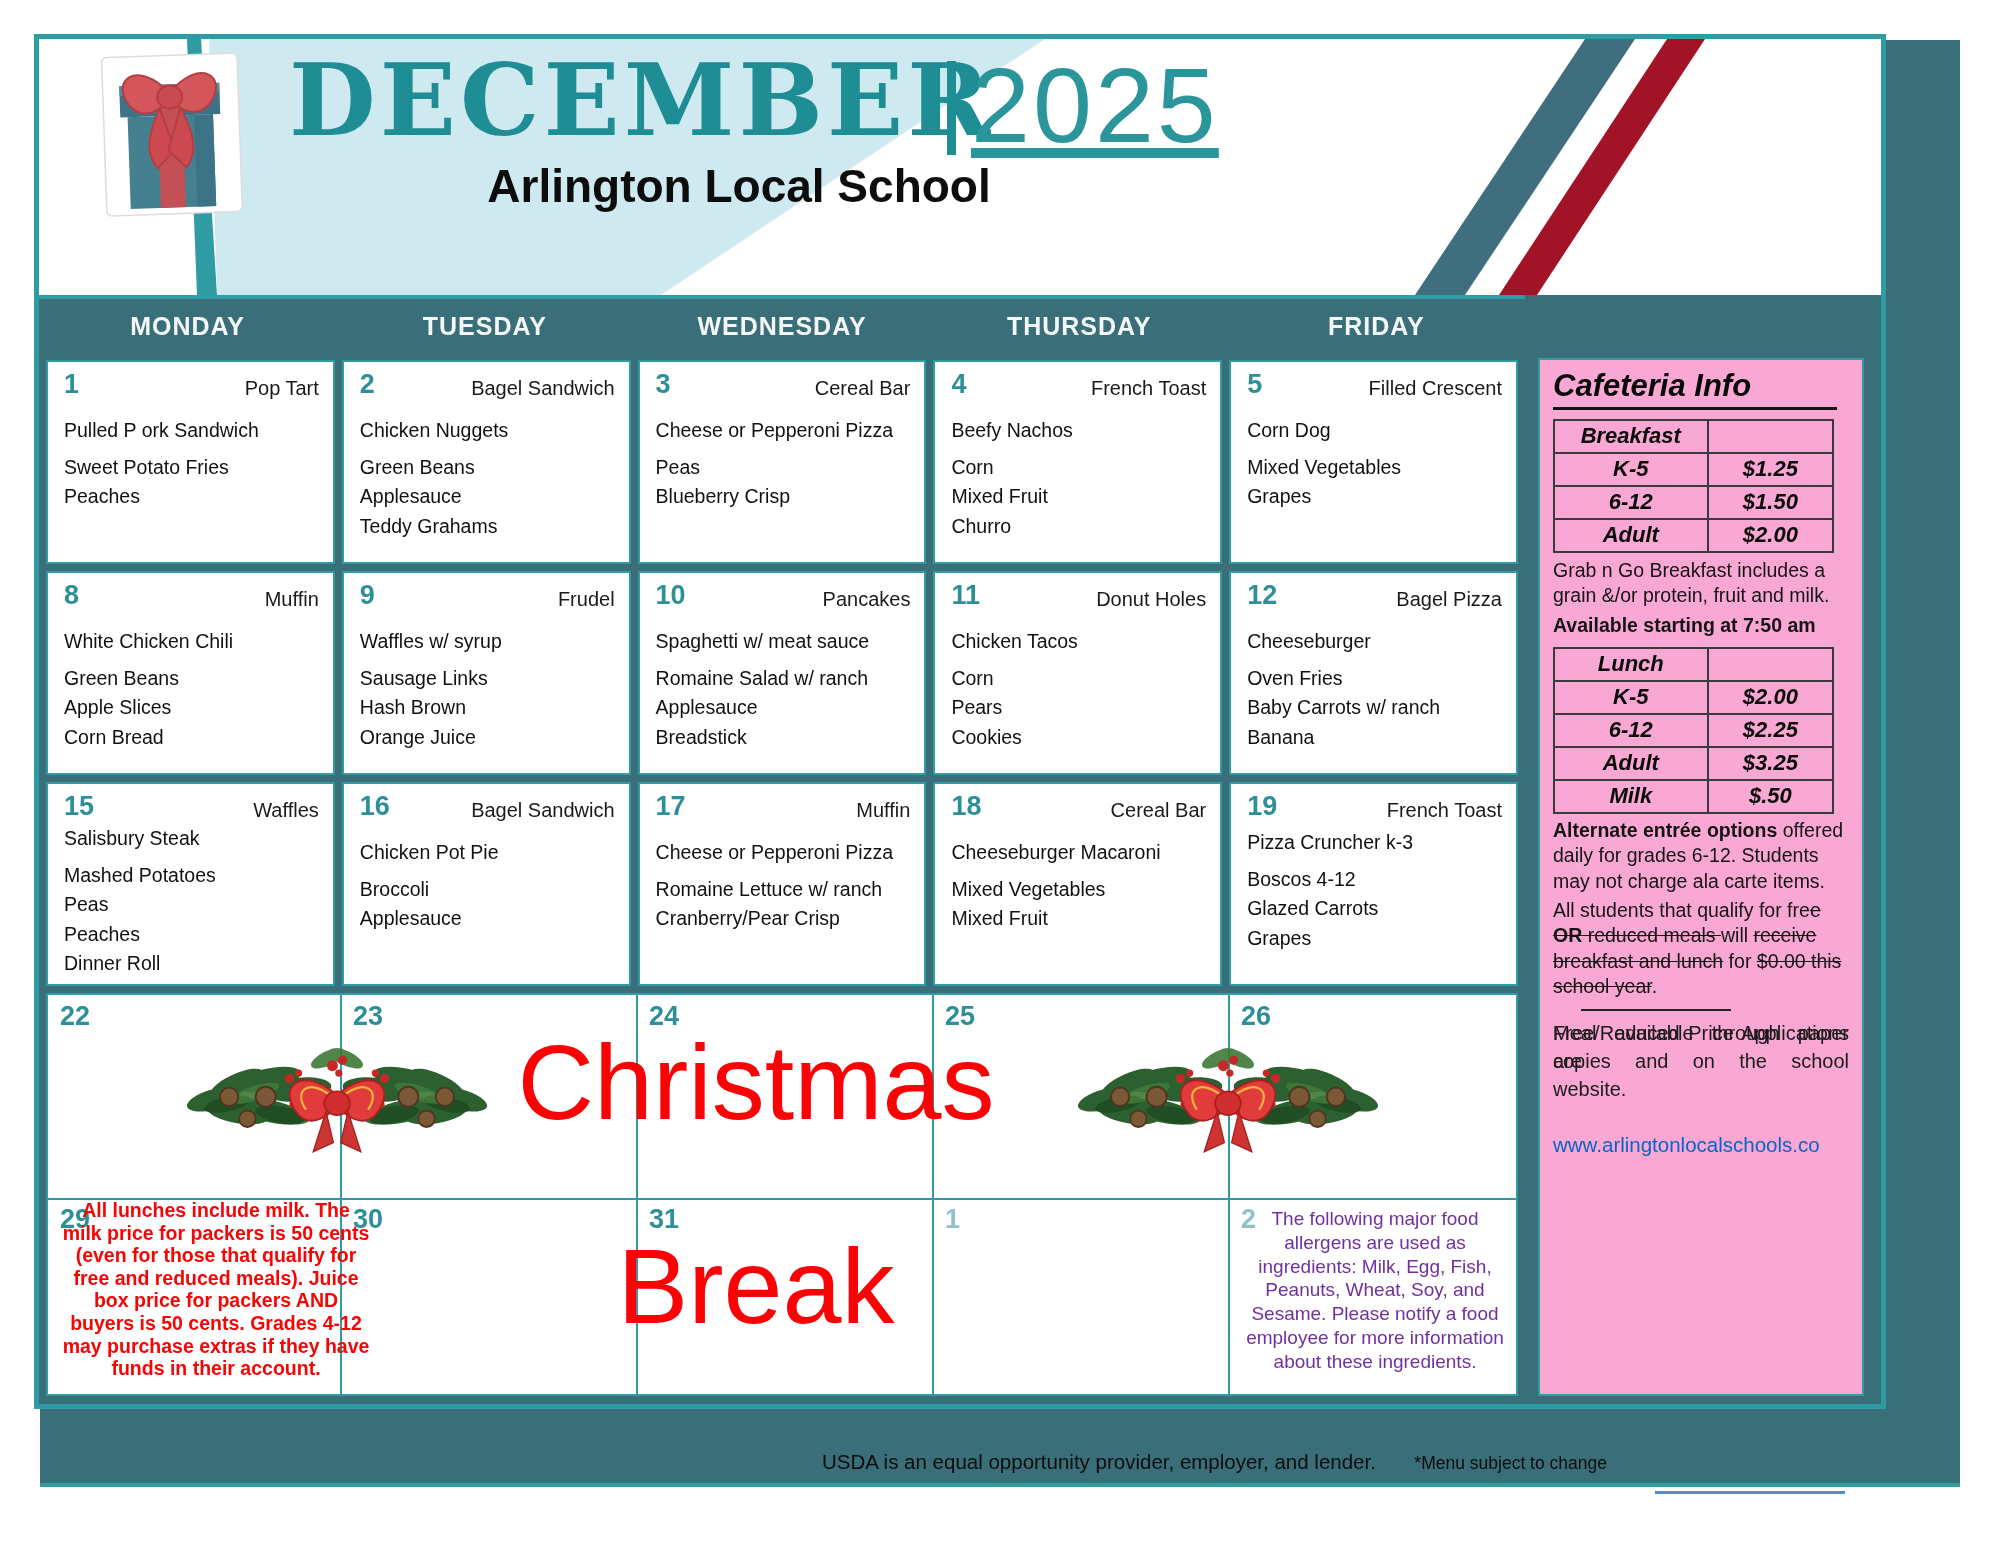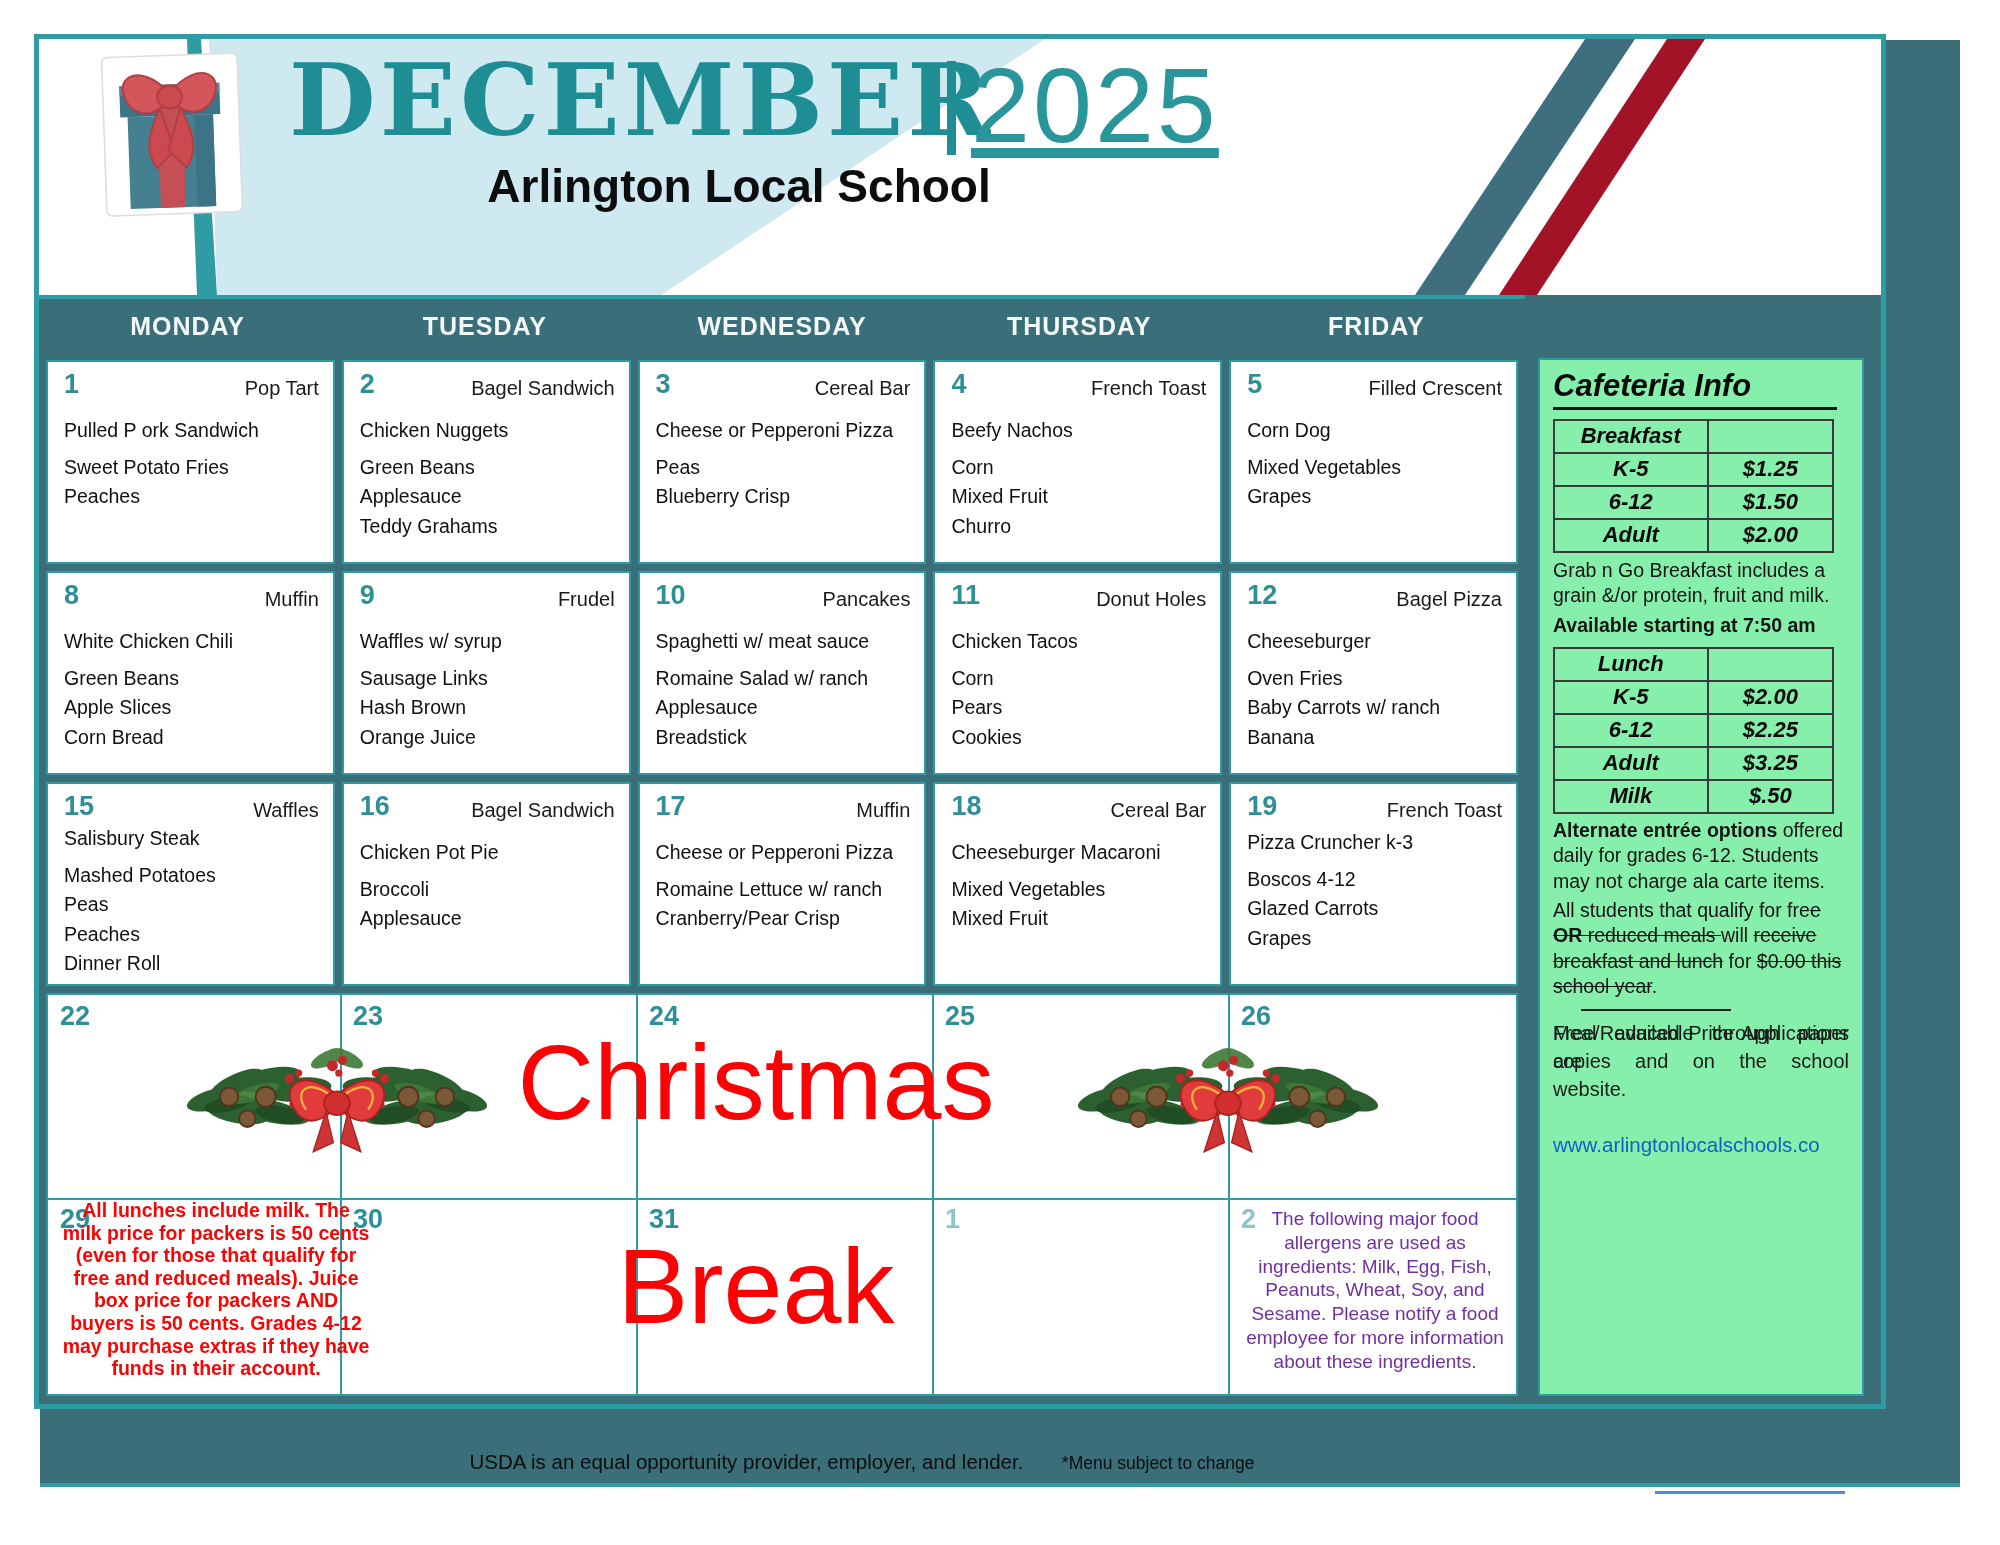--- a/index.html
+++ b/index.html
@@ -25,21 +25,21 @@
   .gift{position:absolute;left:55px;top:10px;}
 
   
   .daybar{position:absolute;left:0;top:256px;width:1486px;height:58px;background:#3a6e78;
           border-top:4px solid #2f9ca3;display:flex;}
   .daybar .day{flex:1;text-align:center;line-height:54px;color:#f4f8f8;
                font-size:25px;font-weight:bold;letter-spacing:1px;}
 
   
   .rightzone{position:absolute;left:1486px;top:256px;width:356px;height:1109px;background:#3a6e78;}
-  .sidebar{position:absolute;left:1499px;top:319px;width:326px;height:1038px;background:#86efac;
+  .sidebar{position:absolute;left:1499px;top:319px;width:326px;height:1038px;background:#f9a8d4;
            border:2px solid #2f9ca3;box-sizing:border-box;padding:8px 13px;overflow:hidden;}
   .sb-title{font-size:31px;font-weight:bold;font-style:italic;color:#0a0a0a;
             border-bottom:3px solid #151515;padding-bottom:3px;width:96%;}
   table.pricet{width:95%;border-collapse:collapse;margin-top:9px;padding-left:48px;}
   table.pricet td{border:2px solid #3a3a3a;font-weight:bold;font-style:italic;font-size:22px;
                   text-align:center;padding:2px 0 3px 0;color:#0a0a0a;}
   table.pricet td:first-child{width:55%;}
   .sbnote{font-size:19.5px;line-height:1.28;color:#141414;margin-top:5px;}
   .sbbold{font-weight:bold;}
   .sbp{font-size:19.5px;line-height:1.3;color:#141414;margin-top:4px;}
@@ -75,21 +75,21 @@
   .d45.light{color:#8fc3cc;}
   .overlay-red{position:absolute;left:0;width:100%;text-align:center;color:#fb0205;
                font-size:106px;line-height:1;transform:translateX(-26px);}
   .milk-note{position:absolute;left:14px;top:204px;width:308px;text-align:center;
              color:#f70505;font-weight:bold;font-size:19.5px;line-height:1.16;z-index:3;}
   .allergen-note{position:absolute;left:1196px;top:212px;width:262px;text-align:center;
                  color:#7030a0;font-size:19px;line-height:1.25;}
   .garland{position:absolute;z-index:2;}
 
   
-  .footer{position:absolute;left:117px;top:1450px;width:1490px;text-align:center;color:#0d0d0d;}
+  .footer{position:absolute;left:117px;top:1450px;width:1490px;text-align:right;color:#0d0d0d;}
   .f1{font-size:20.5px;}
   .f2{font-size:17.5px;margin-left:34px;}
 </style>
 </head>
 <body>
 
 <svg width="0" height="0" style="position:absolute" aria-hidden="true">
   <defs>
     <symbol id="garland-sym" viewBox="0 0 340 140">
       <g fill="#2d6030">

